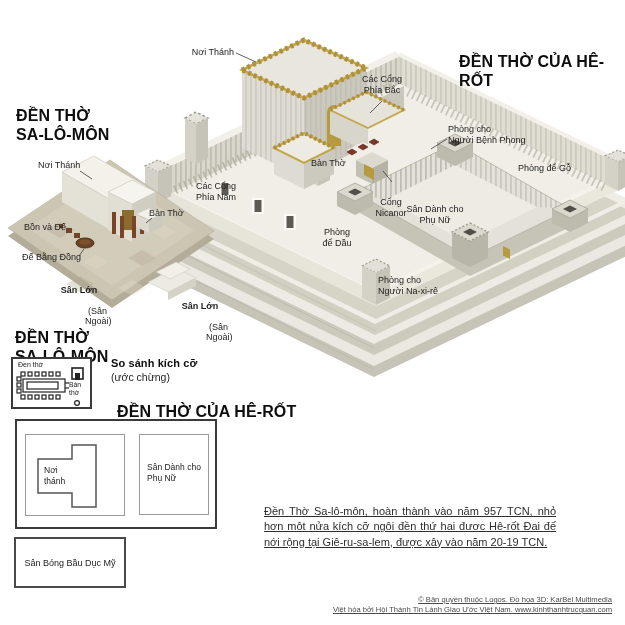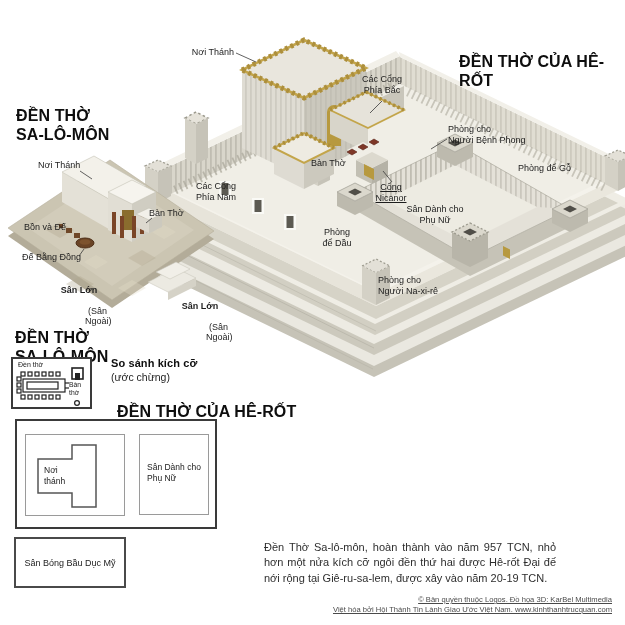--- a/index.html
+++ b/index.html
@@ -223,21 +223,21 @@
   <div class="hd" style="left:459px; top:52px;">ĐỀN THỜ CỦA HÊ-RỐT</div>
   <div class="lbl r" style="left:178px; top:47px; width:56px;">Nơi Thánh</div>
   <div class="lbl c" style="left:350px; top:74px; width:64px;">Các Cổng
 Phía Bắc</div>
   <div class="lbl" style="left:448px; top:124px;">Phòng cho
 Người Bệnh Phong</div>
   <div class="lbl" style="left:311px; top:158px;">Bàn Thờ</div>
   <div class="lbl" style="left:518px; top:163px;">Phòng để Gỗ</div>
   <div class="lbl c" style="left:184px; top:181px; width:64px;">Các Cổng
 Phía Nam</div>
-  <div class="lbl c" style="left:366px; top:182px; width:50px;text-decoration:underline;">Cổng
+  <div class="lbl c" style="left:366px; top:197px; width:50px;">Cổng
 Nicanor</div>
   <div class="lbl c" style="left:393px; top:204px; width:84px;">Sân Dành cho
 Phụ Nữ</div>
   <div class="lbl c" style="left:314px; top:227px; width:46px;">Phòng
 để Dầu</div>
   <div class="lbl" style="left:378px; top:275px;">Phòng cho
 Người Na-xi-rê</div>
 
   <div class="hd" style="left:16px; top:106px;">ĐỀN THỜ
 SA-LÔ-MÔN</div>
@@ -307,18 +307,18 @@
 Phụ Nữ</div>
     </div>
   </div>
 
   <div class="box" style="left:14px; top:537px; width:112px; height:51px; border-color:#4a4a4a;
               display:flex; align-items:center; justify-content:center;">
     <div style="font-size:9px; color:#222;">Sân Bóng Bầu Dục Mỹ</div>
   </div>
 
 
-  <div class="desc" style="left:264px; top:540px; width:292px;">Đền Thờ Sa-lô-môn, hoàn thành vào năm 957 TCN, nhỏ hơn một nửa kích cỡ ngôi đền thứ hai được Hê-rốt Đại đế nới rộng tại Giê-ru-sa-lem, được xây vào năm 20-19 TCN.</div>
+  <div class="desc" style="left:264px; top:504px; width:292px;text-decoration:underline;">Đền Thờ Sa-lô-môn, hoàn thành vào năm 957 TCN, nhỏ hơn một nửa kích cỡ ngôi đền thứ hai được Hê-rốt Đại đế nới rộng tại Giê-ru-sa-lem, được xây vào năm 20-19 TCN.</div>
 
   <div class="credit" style="left:312px; top:594px; width:300px;">© Bản quyền thuộc Logos. Đồ họa 3D: KarBel Multimedia</div>
   <div class="credit" style="left:312px; top:604px; width:300px;">Việt hóa bởi Hội Thánh Tin Lành Giao Ước Việt Nam. www.kinhthanhtrucquan.com</div>
 
 </div>
 
 </body></html>

